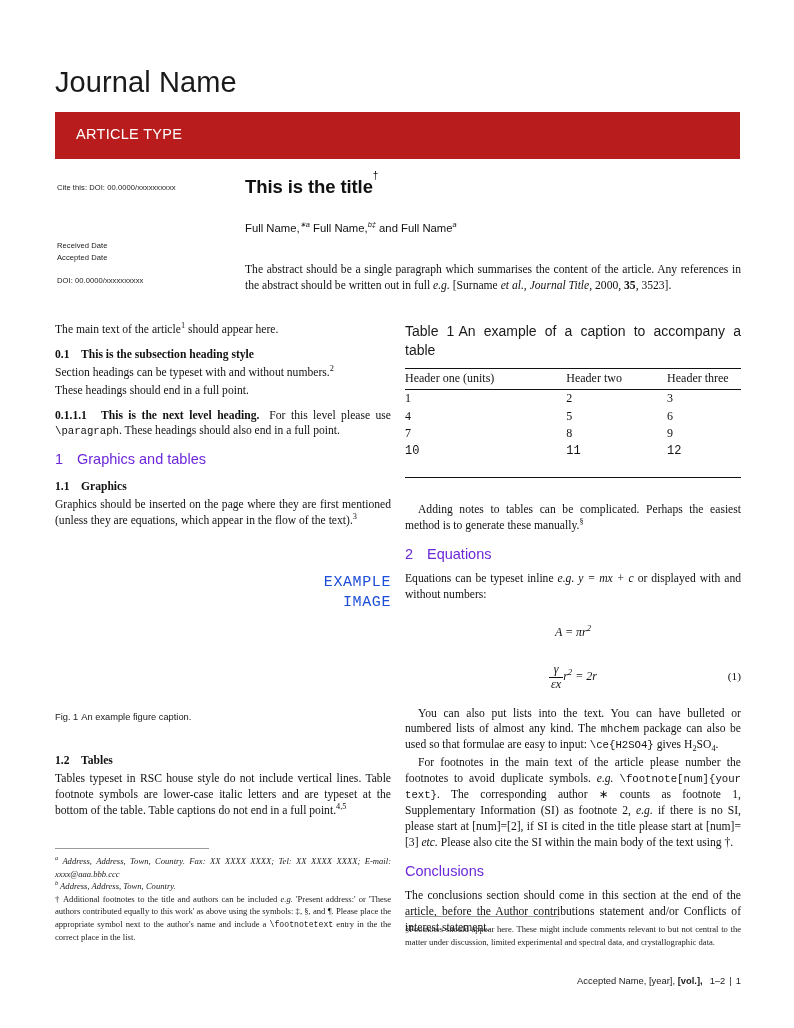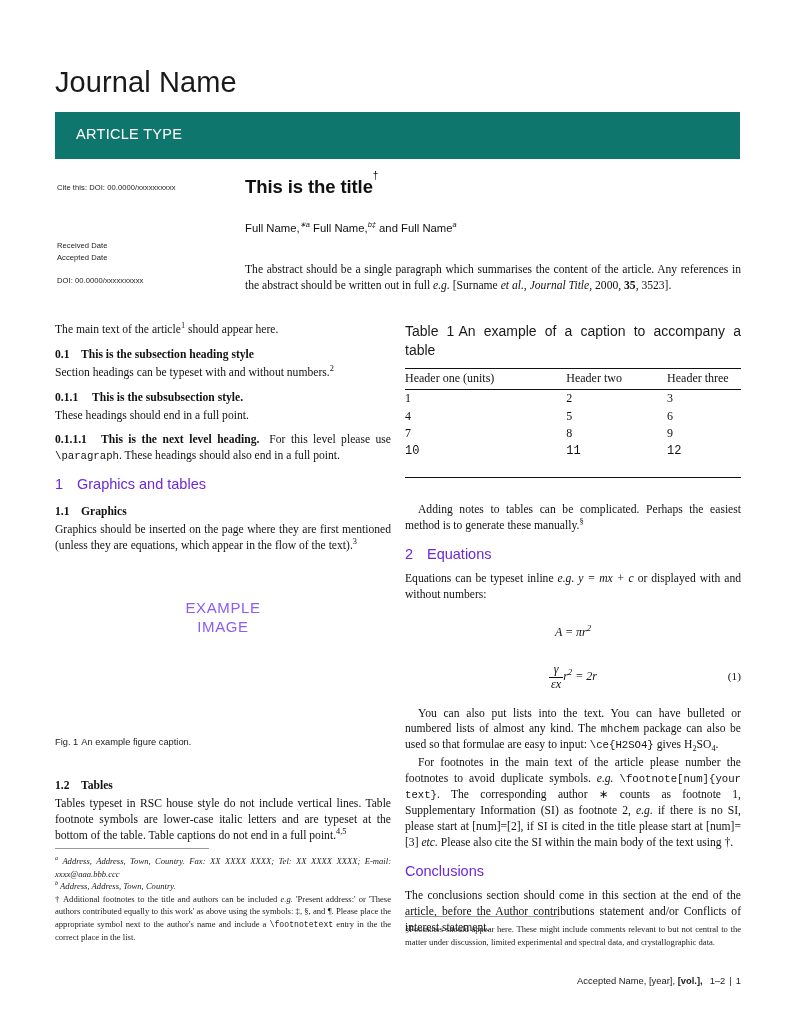--- a/index.html
+++ b/index.html
@@ -152,26 +152,26 @@
   
   .figure-box {
     height: 150px;
     position: relative;
     margin-top: 26px;
   }
   .example-image {
     position: absolute;
     left: 0; right: 0;
     top: 18px;
-    text-align: center;
-    font-family: Liberation Sans, sans-serif;
+    text-align: right;
+    font-family: Liberation Mono, monospace;
     font-size: 15px;
     letter-spacing: 0.6px;
     line-height: 1.32;
-    color: #8b5cf6;
+    color: #1d4ed8;
   }
   .fig-caption {
     font-family: "Liberation Sans", sans-serif;
     font-size: 9.3px;
     color: #1a1a1a;
     margin-top: 6px;
   }
   .fig-caption .lbl { margin-right: 3px; }
 
   
@@ -258,21 +258,21 @@
   .footer .pages { margin-left: 7px; }
   .footer .sep { margin: 0 4px; }
 </style>
 </head>
 <body>
 
 <div class="page">
 
   <div class="journal-name">Journal Name</div>
 
-  <div class="article-type-bar" style="background: #0f766e;">
+  <div class="article-type-bar" style="background: #b91c1c;">
     <div class="article-type-label">ARTICLE TYPE</div>
   </div>
 
   <div class="meta-rail meta-cite">Cite this: DOI: 00.0000/xxxxxxxxxx</div>
   <div class="meta-rail meta-dates">
     <div>Received Date</div>
     <div>Accepted Date</div>
   </div>
   <div class="meta-rail meta-doi">DOI: 00.0000/xxxxxxxxxx</div>
 
@@ -287,21 +287,20 @@
 
   <div class="abstract"><span>The abstract should be a single paragraph which summarises the content of the article. Any references in the abstract should be written out in full </span><span class="it">e.g.</span><span> [Surname </span><span class="it">et al.</span><span>, </span><span class="it">Journal Title</span><span>, 2000, </span><span class="bd">35</span><span>, 3523].</span></div>
 
   <div class="col col-left">
 
     <p class="para"><span>The main text of the article</span><sup>1</sup><span> should appear here.</span></p>
 
     <h2 class="subsec"><span class="num">0.1</span><span>This is the subsection heading style</span></h2>
     <p class="para"><span>Section headings can be typeset with and without numbers.</span><sup>2</sup></p>
 
-    <h3 class="subsub"><span class="num">0.1.1</span><span>This is the subsubsection style.</span></h3>
     <p class="para">These headings should end in a full point.</p>
 
     <div class="par-wrap">
       <h4 class="par"><span class="num">0.1.1.1</span><span>This is the next level heading.</span></h4><span class="afterhead">For this level please use </span><span class="mono">\paragraph</span><span>. These headings should also end in a full point.</span>
     </div>
 
     <h1 class="sec"><span class="num">1</span><span>Graphics and tables</span></h1>
 
     <h2 class="subsec"><span class="num">1.1</span><span>Graphics</span></h2>
     <p class="para"><span>Graphics should be inserted on the page where they are first mentioned (unless they are equations, which appear in the flow of the text).</span><sup>3</sup></p>

